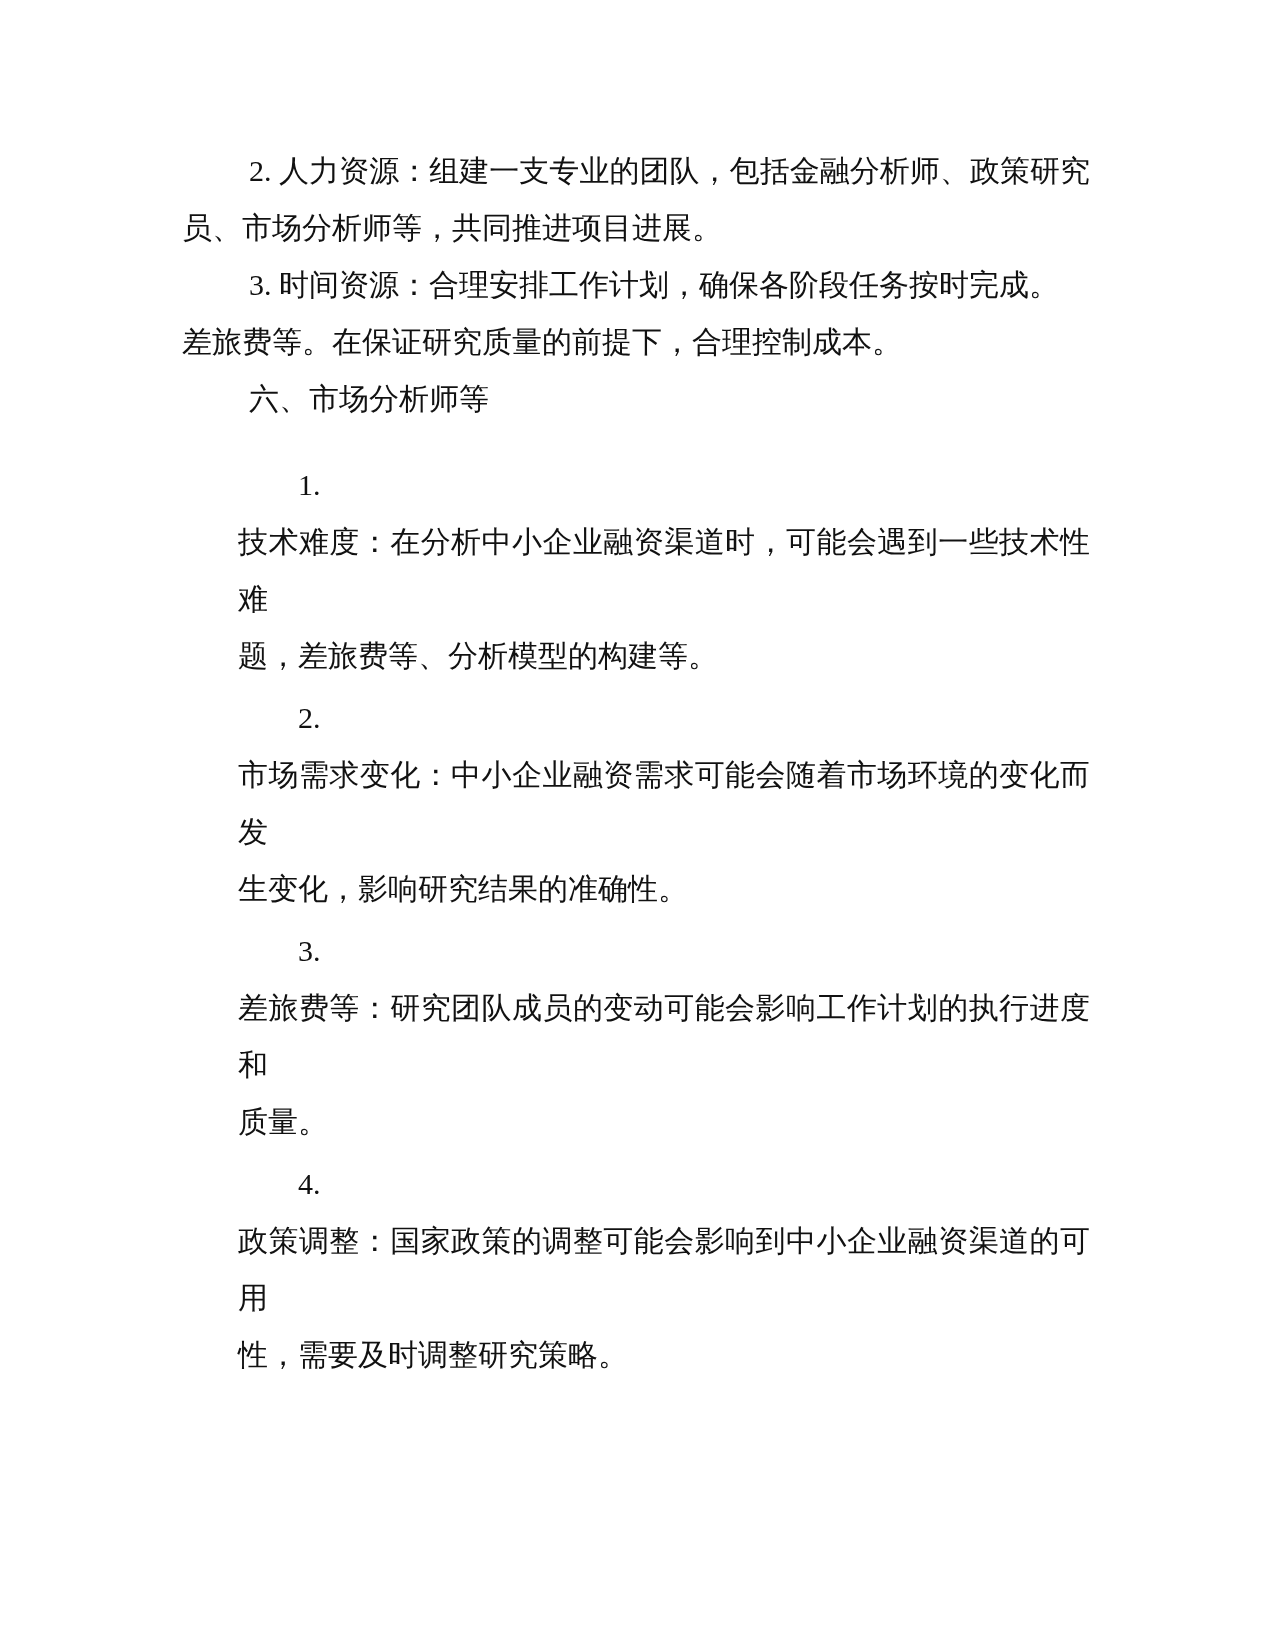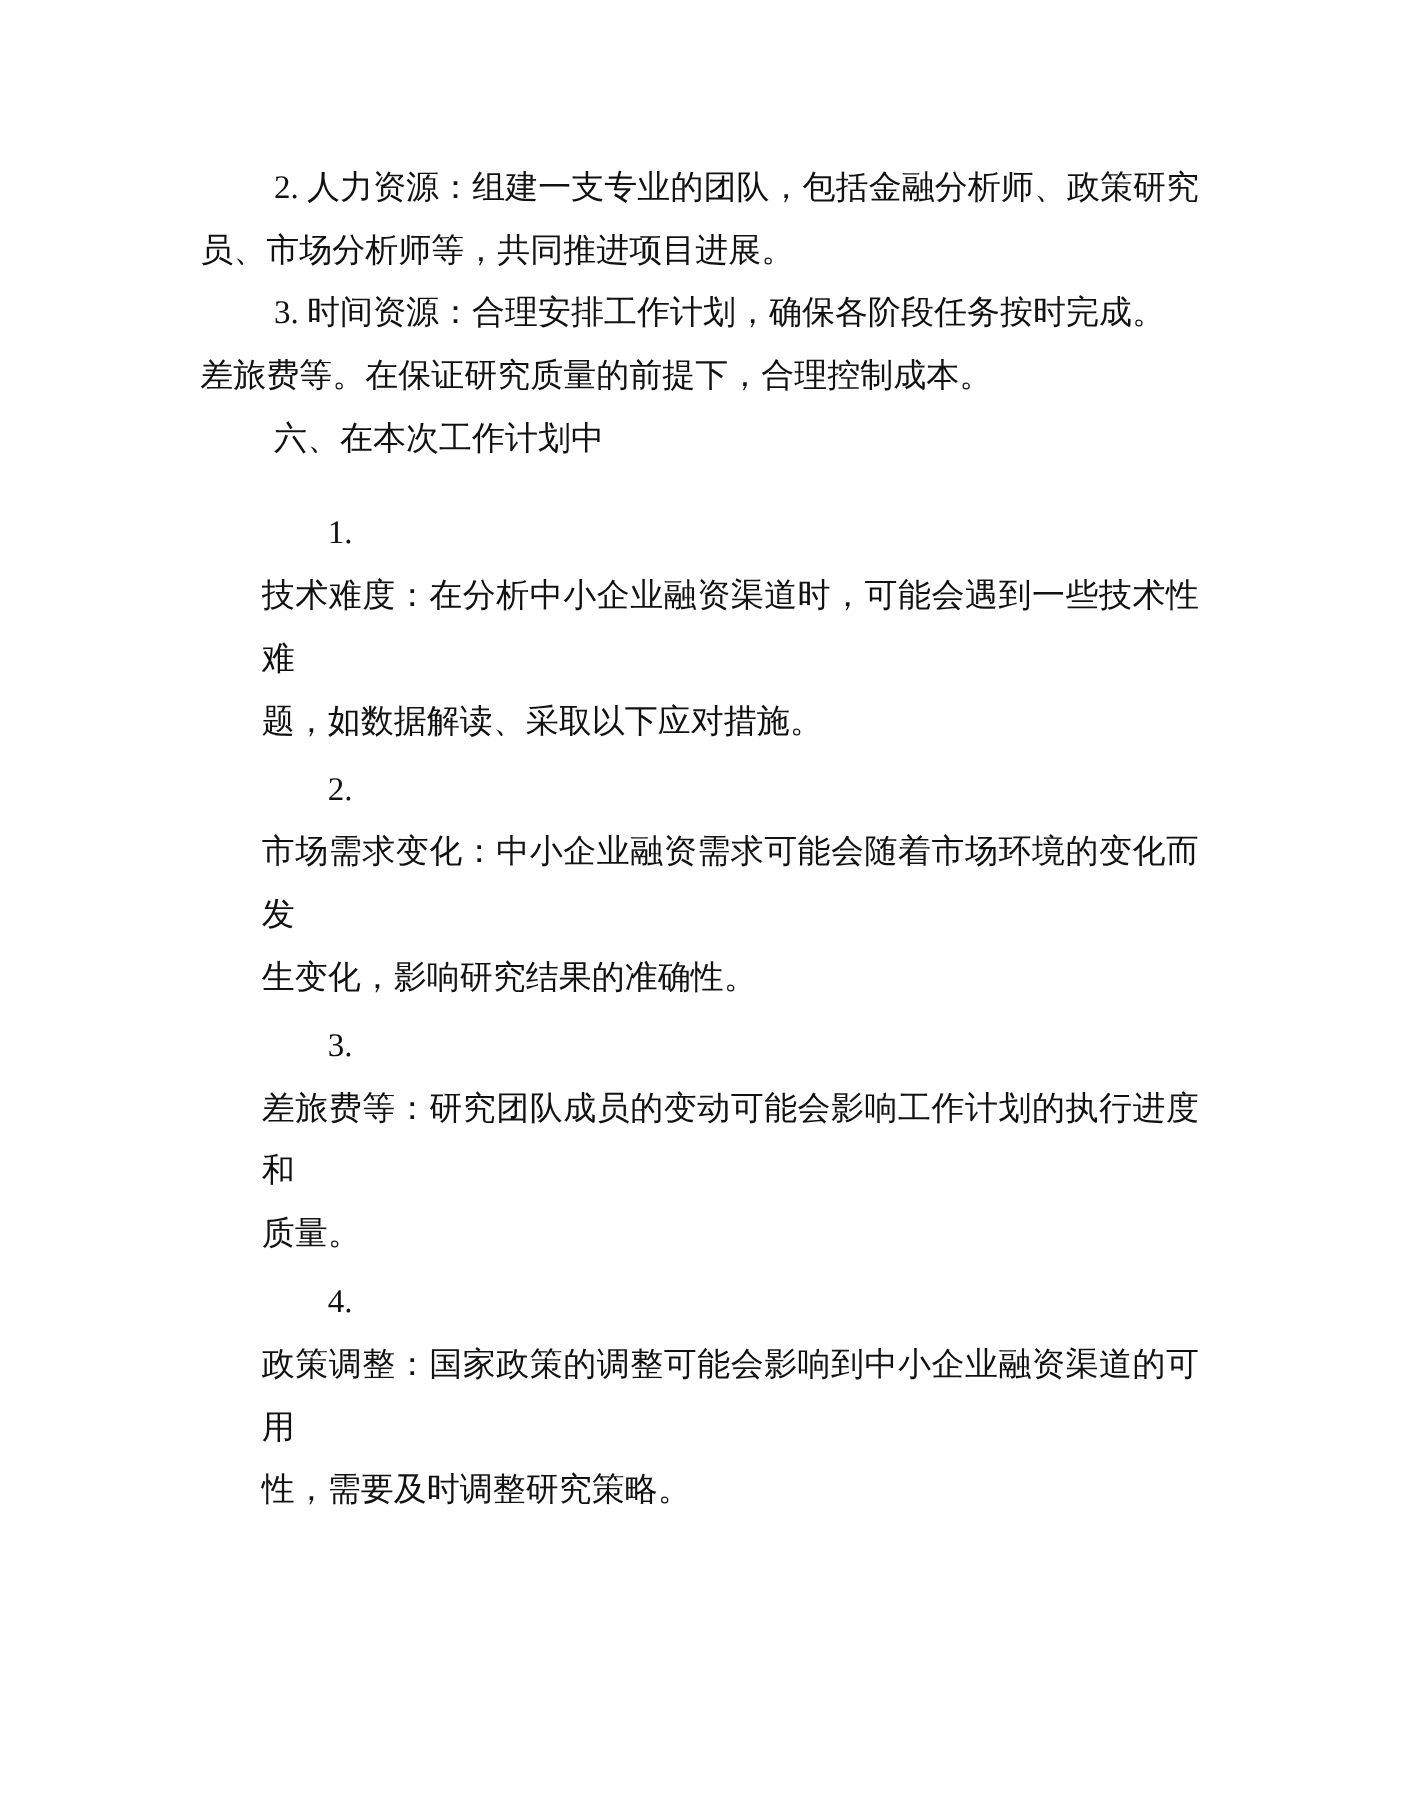--- a/index.html
+++ b/index.html
@@ -74,31 +74,31 @@
 
     <div>
       <div class="line para-first">3. 时间资源：合理安排工作计划，确保各阶段任务按时完成。</div>
     </div>
 
     <div>
       <div class="line">差旅费等。在保证研究质量的前提下，合理控制成本。</div>
     </div>
 
     <div>
-      <div class="line para-first">六、在本次工作计划中</div>
+      <div class="line para-first">六、市场分析师等</div>
     </div>
 
 
     <div class="risk-list">
 
       <div class="risk-item">
         <div class="line risk-num">1.</div>
         <div class="risk-text">
           <div class="line full">技术难度：在分析中小企业融资渠道时，可能会遇到一些技术性难</div>
-          <div class="line">题，如数据解读、采取以下应对措施。</div>
+          <div class="line">题，差旅费等、分析模型的构建等。</div>
         </div>
       </div>
 
       <div class="risk-item">
         <div class="line risk-num">2.</div>
         <div class="risk-text">
           <div class="line full">市场需求变化：中小企业融资需求可能会随着市场环境的变化而发</div>
           <div class="line">生变化，影响研究结果的准确性。</div>
         </div>
       </div>

